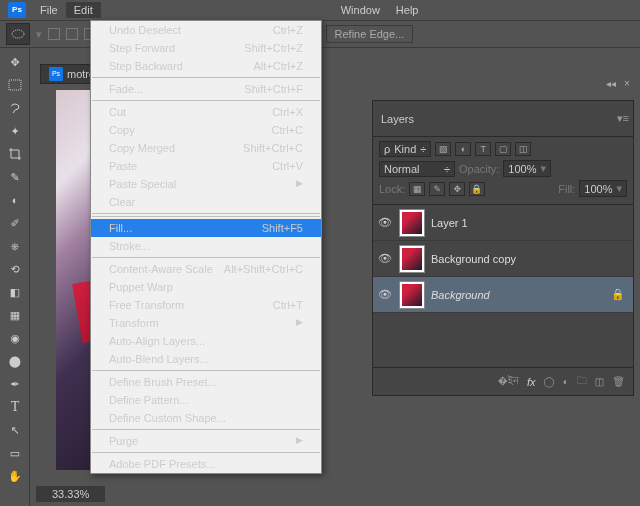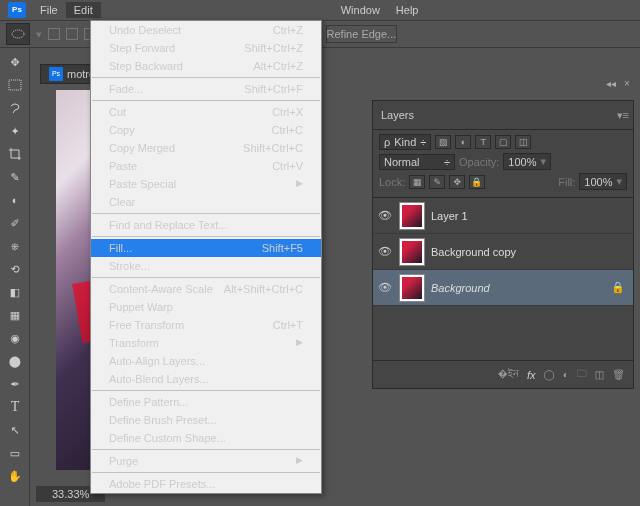--- a/index.html
+++ b/index.html
@@ -3,38 +3,38 @@
 <meta charset="utf-8">
 <style>
 *{margin:0;padding:0;box-sizing:border-box;font-family:Tahoma,Arial,sans-serif;font-size:11px;color:#ccc;-webkit-user-select:none;user-select:none}
 body{background:#535353;width:640px;height:506px;overflow:hidden;position:relative}
 .menubar{height:20px;background:#535353;display:flex;align-items:center;padding-left:8px;gap:0}
 .ps-logo{width:18px;height:16px;background:#1473e6;border-radius:2px;color:#fff;font-size:8px;font-weight:bold;text-align:center;line-height:16px;margin-right:6px}
 .menu-item{padding:2px 8px;cursor:default}
 .menu-item.open{background:#3d3d3d}
 .toolbar{height:28px;background:#535353;border-top:1px solid #3a3a3a;border-bottom:1px solid #3a3a3a;display:flex;align-items:center;padding-left:6px;gap:6px}
 .tool-sel{width:24px;height:22px;background:#3a3a3a;border:1px solid #2a2a2a;display:flex;align-items:center;justify-content:center}
-.btn-small{padding:2px 0;background:#535353;border:1px solid #3a3a3a;color:#aaa}
+.btn-small{padding:2px 8px;background:#535353;border:1px solid #3a3a3a;color:#aaa}
 .left-tools{position:absolute;left:0;top:48px;width:30px;background:#535353;height:458px;border-right:1px solid #3a3a3a;padding-top:2px}
 .tool{width:24px;height:22px;margin:1px 3px;display:flex;align-items:center;justify-content:center;color:#ccc}
 .doc-tab{position:absolute;left:40px;top:64px;height:20px;background:#3a3a3a;padding:2px 8px;display:flex;align-items:center;gap:4px;border:1px solid #2a2a2a}
 .doc-ps{width:14px;height:14px;background:#1473e6;font-size:7px;color:#fff;text-align:center;line-height:14px;border-radius:1px}
 .canvas{position:absolute;left:56px;top:90px;width:180px;height:380px;background:#252525}
 .photo{position:absolute;left:0;top:0;width:105px;height:380px;background:linear-gradient(135deg,#d8c8d0 0%,#e8e0e8 20%,#a080a0 35%,#403050 60%,#201828 100%);overflow:hidden}
 .photo::before{content:"";position:absolute;top:50%;left:20%;width:40px;height:60px;background:linear-gradient(135deg,#d02040,#a01028);transform:rotate(-10deg)}
 .photo::after{content:"";position:absolute;top:40%;left:45%;width:30px;height:80px;background:#f0e8e8;opacity:0.6}
 .zoom-status{position:absolute;left:36px;bottom:4px;padding:2px 16px;background:#3a3a3a;color:#ccc}
 .dropdown{position:absolute;left:90px;top:20px;width:232px;background:#f0f0f0;border:1px solid #888;box-shadow:2px 2px 6px rgba(0,0,0,0.4);z-index:100}
 .dd-item{display:flex;justify-content:space-between;padding:3px 18px 3px 18px;color:#000;cursor:default}
 .dd-item.disabled{color:#888}
 .dd-item.sel{background:#2680eb;color:#fff}
 .dd-item .arrow{font-size:9px}
 .dd-sep{height:1px;background:#c0c0c0;margin:2px 1px}
 .layers-panel{position:absolute;right:6px;top:100px;width:262px;background:#454545;border:1px solid #2a2a2a}
-.lp-head{height:29px;background:#454545;border-bottom:1px solid #2a2a2a;display:flex;align-items:center;padding-left:8px;justify-content:space-between}
+.lp-head{height:36px;background:#454545;border-bottom:1px solid #2a2a2a;display:flex;align-items:center;padding-left:8px;justify-content:space-between}
 .lp-head-r{display:flex;gap:4px;padding-right:4px}
 .lp-controls{padding:4px 6px;border-bottom:1px solid #2a2a2a}
 .lp-row{display:flex;align-items:center;gap:4px;margin-bottom:3px}
 .lp-select{background:#3a3a3a;border:1px solid #2a2a2a;padding:1px 4px;display:flex;align-items:center;gap:4px;color:#ccc}
 .lp-dim{color:#777}
 .lp-icons{display:flex;gap:4px}
 .lp-icon-sm{width:16px;height:14px;border:1px solid #2a2a2a;display:flex;align-items:center;justify-content:center;font-size:9px;color:#aaa}
 .layer{display:flex;align-items:center;height:36px;border-bottom:1px solid #3a3a3a;padding-left:4px;gap:6px}
 .layer.sel{background:#5a6a7a}
 .layer .eye{width:16px;text-align:center;color:#ccc}
@@ -157,23 +157,20 @@
       <span>Ctrl+V</span>
     </div>
     <div class="dd-item">
       <span>Paste Special</span>
       <span class="arrow">▶</span>
     </div>
     <div class="dd-item">
       <span>Clear</span>
     </div>
     <div class="dd-sep"></div>
-    <div class="dd-item">
-      <span>Find and Replace Text...</span>
-    </div>
     <div class="dd-sep"></div>
     <div class="dd-item sel">
       <span>Fill...</span>
       <span>Shift+F5</span>
     </div>
     <div class="dd-item">
       <span>Stroke...</span>
     </div>
     <div class="dd-sep"></div>
     <div class="dd-item">
@@ -192,24 +189,24 @@
       <span class="arrow">▶</span>
     </div>
     <div class="dd-item disabled">
       <span>Auto-Align Layers...</span>
     </div>
     <div class="dd-item disabled">
       <span>Auto-Blend Layers...</span>
     </div>
     <div class="dd-sep"></div>
     <div class="dd-item">
+      <span>Define Brush Preset...</span>
+    </div>
+    <div class="dd-item">
       <span>Define Pattern...</span>
-    </div>
-    <div class="dd-item">
-      <span>Define Brush Preset...</span>
     </div>
     <div class="dd-item disabled">
       <span>Define Custom Shape...</span>
     </div>
     <div class="dd-sep"></div>
     <div class="dd-item">
       <span>Purge</span>
       <span class="arrow">▶</span>
     </div>
     <div class="dd-sep"></div>

